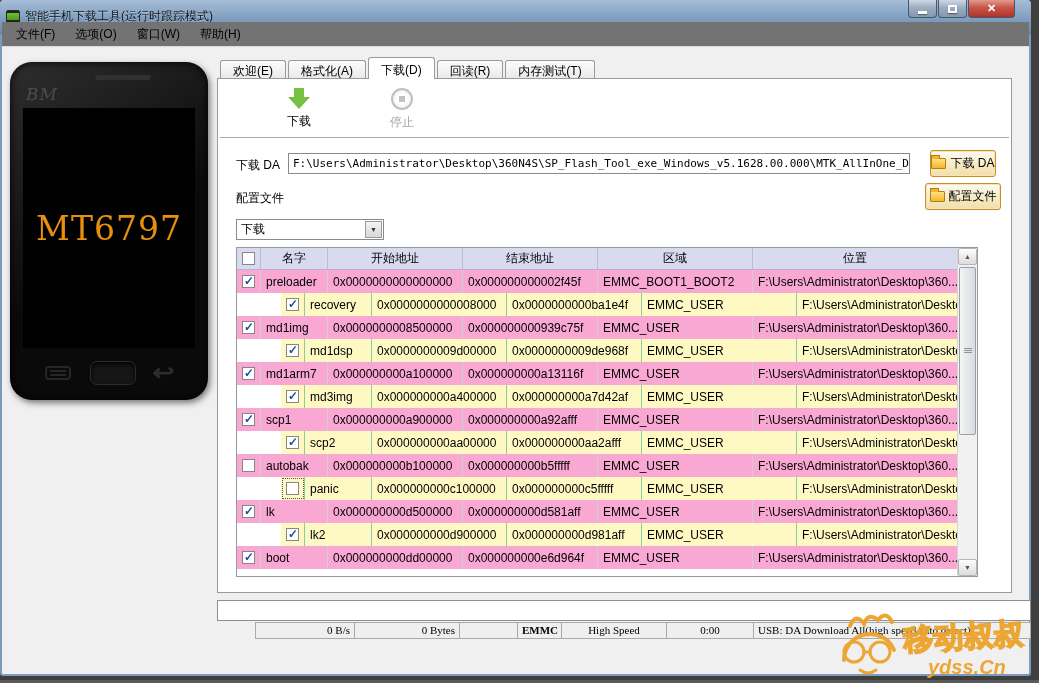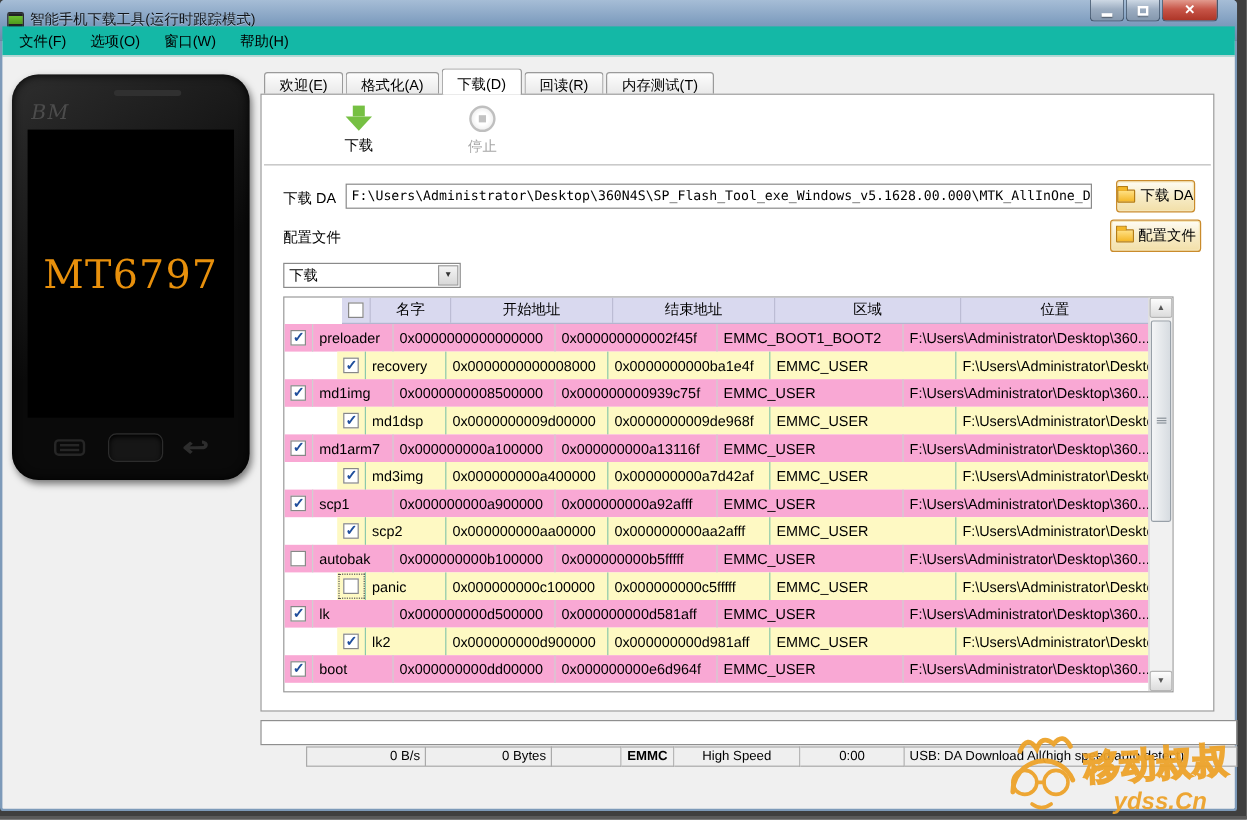--- a/index.html
+++ b/index.html
@@ -19,21 +19,21 @@
   .winbtns { position:absolute; right:16px; top:0; display:flex; }
   .winbtn { height:18px; border:1px solid #47586d; border-top:none; border-radius:0 0 4px 4px;
             display:flex; align-items:center; justify-content:center; color:#fff; font-weight:bold; font-size:11px;
             background:linear-gradient(#cdd8e4,#9cadc1 45%,#8598ae); margin-left:1px; }
   .btn-min,.btn-max { width:29px; }
   .btn-close { width:47px; background:linear-gradient(#e29a8e,#c75548 45%,#ad3527); }
   .glyph-min { width:9px; height:3px; background:#fff; margin-top:7px; box-shadow:0 1px 1px rgba(0,0,0,.4); }
   .glyph-max { width:9px; height:8px; border:2px solid #fff; box-shadow:0 1px 1px rgba(0,0,0,.4); }
 
   
-  .menubar { position:absolute; left:0; top:22px; width:100%; height:25px; background:#14b8a6;
+  .menubar { position:absolute; left:0; top:22px; width:100%; height:25px; background:#737373;
              border-bottom:1px solid #dcdcdc; display:flex; align-items:center; padding-left:4px; }
   .menu-item { padding:3px 10px; color:#000; }
 
   
   .phone { position:absolute; left:8px; top:62px; width:198px; height:338px; border-radius:22px;
            background:linear-gradient(145deg,#2e2e2e,#0a0a0a 55%); box-shadow:inset 0 0 8px #000, 2px 3px 6px rgba(0,0,0,.5); }
   .phone-brand { position:absolute; left:16px; top:22px; color:#4c4c4c; font-family:"DejaVu Serif",serif; font-size:17px; letter-spacing:1px;font-style:italic; }
   .phone-speaker { position:absolute; left:50%; top:13px; width:56px; height:5px; margin-left:-14px; border-radius:3px; background:#303030; }
   .phone-screen { position:absolute; left:13px; top:46px; width:172px; height:240px; background:#000; display:flex; align-items:center; justify-content:center; }
   .phone-screen-text { color:#e8900c; font-family:"DejaVu Serif",serif; font-weight:normal; font-size:33px; letter-spacing:1px; }
@@ -69,21 +69,21 @@
   .combo-arrow { position:absolute; right:1px; top:1px; bottom:1px; width:17px; background:linear-gradient(#f4f4f4,#d8d8d8);
                  border:1px solid #9a9a9a; display:flex; align-items:center; justify-content:center; font-size:7px; color:#333; }
   .goldbtn { position:absolute; height:27px; border:1px solid #c98b2c; border-radius:3px;
              background:linear-gradient(#fefcf5,#f7ecc8 50%,#f2dfa8); display:flex; align-items:center; justify-content:center;
              font-size:12px; box-shadow:0 0 0 1px #f5e6b8 inset; }
   .folder { width:15px; height:11px; background:linear-gradient(#ffe084,#f4b728); border:1px solid #b57d14; border-radius:1px; position:relative; margin-right:4px; }
   .folder::before { content:""; position:absolute; left:-1px; top:-4px; width:7px; height:3px; background:#f4b728; border:1px solid #b57d14; border-bottom:none; border-radius:1px 1px 0 0; }
 
   
   .table { position:absolute; left:18px; top:168px; width:742px; height:330px; border:1px solid #9a9a9a; background:#fff; overflow:hidden; }
-  .thead { display:flex; height:22px; background:#d9d9ef; border-bottom:1px solid #b5b5cf;margin-left:48px; }
+  .thead { display:flex; height:22px; background:#d9d9ef; border-bottom:1px solid #b5b5cf; }
   .th { border-right:1px solid #bcbcd4; display:flex; align-items:center; justify-content:center; font-size:12px; }
   .tbody { position:absolute; left:0; top:22px; right:20px; bottom:0; }
   .trow { display:flex; height:23px; background:#f9a8d4; }
   .trow.green { background:#fef9c3;margin-left:44px; }
   .tc { border-right:1px solid #cfcfcf; display:flex; align-items:center; padding:0 5px; font-size:12px;
         white-space:nowrap; overflow:hidden; }
   .trow.green .tc { border-right-color:#8cc9ab; }
   .c-cb { width:24px; justify-content:center; padding:0; }
   .c-name { width:67px; }
   .c-start { width:135px; }
@@ -100,21 +100,21 @@
             border:1px solid #b5b5b5; border-radius:2px; color:#555; font-size:7px; display:flex; align-items:center; justify-content:center; }
   .sb-up { top:0; } .sb-down { bottom:0; }
   .sb-thumb { position:absolute; left:1px; width:17px; top:19px; height:168px; border:1px solid #98a0a8;
               border-radius:2px; background:linear-gradient(90deg,#f4f5f6,#d7dce1); }
   .sb-grip { position:absolute; left:4px; top:50%; width:8px; height:1px; margin-top:-3px;
              background:#8a929a; box-shadow:0 2px 0 #8a929a, 0 4px 0 #8a929a; }
 
   
   .progress { position:absolute; left:215px; top:600px; width:814px; height:21px; background:#fff; border:1px solid #8f8f8f; }
   .statusbar { position:absolute; left:215px; top:622px; width:814px; height:17px; display:flex;
-               font-family:Liberation Sans, sans-serif; font-size:11px;padding-left:38px; }
+               font-family:Liberation Serif, serif; font-size:11px;padding-left:38px; }
   .seg { border:1px solid #aaaaaa; border-left:none; background:#efefef; line-height:15px; padding:0 4px;
          white-space:nowrap; overflow:hidden; }
   .seg:first-child { border-left:1px solid #aaaaaa; }
   .seg-r { text-align:right; } .seg-c { text-align:center; } .seg-b { font-weight:bold; }
 
   
   .watermark { position:absolute; left:822px; top:608px; width:212px; height:72px; z-index:9; pointer-events:none; opacity:.95; }
 </style>
 </head>
 <body>

